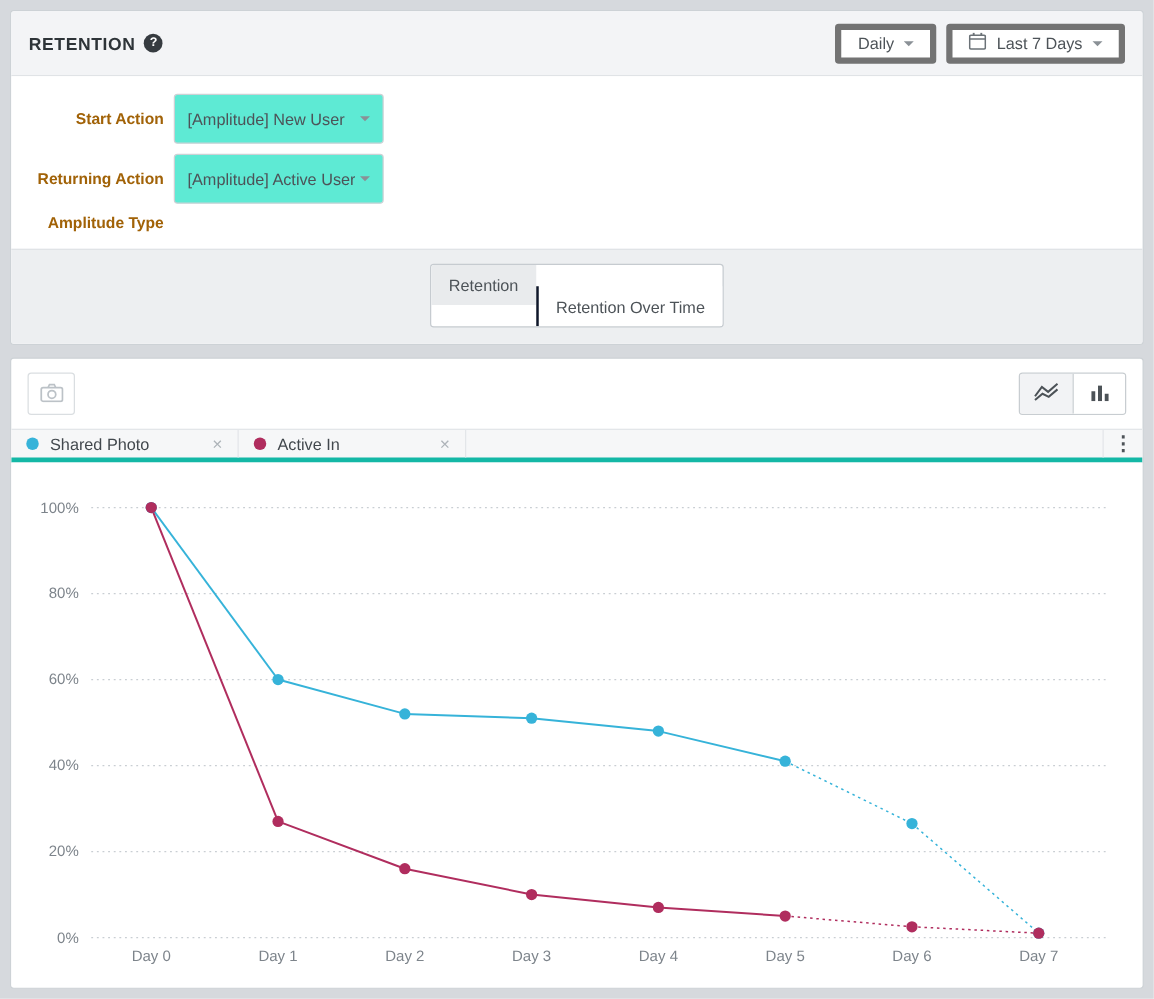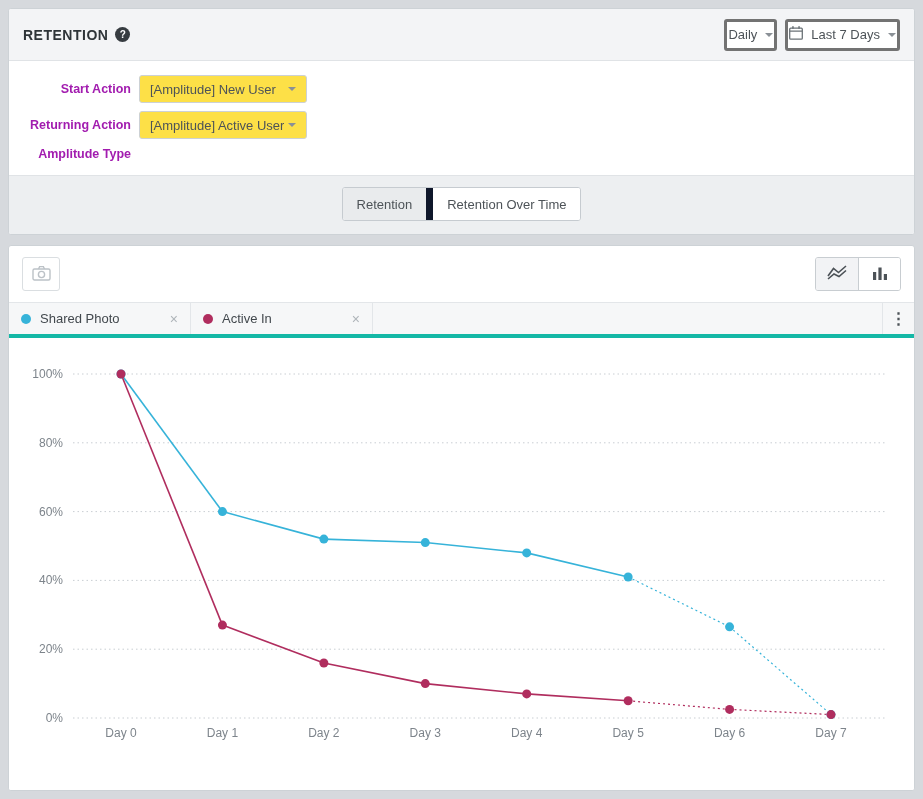--- a/index.html
+++ b/index.html
@@ -35,61 +35,61 @@
   }
   .help-icon {
     width: 15px; height: 15px; border-radius: 50%;
     background: #363b40; color: #fff;
     font-size: 10px; font-weight: bold; line-height: 1;
     display: inline-flex; align-items: center; justify-content: center;
     cursor: pointer;
   }
   .header-right { display: flex; gap: 8px; }
   .btn {
-    background: #fff; border: 3px solid #737373; border-radius: 3px;
-    height: 32px; padding: 0 1px;
+    background: #fff; border: 5px solid #737373; border-radius: 3px;
+    height: 32px; padding: 0 13px;
     display: inline-flex; align-items: center; gap: 8px;
     font-size: 13px; color: #4d5358; cursor: pointer;
     font-family: inherit;
   }
   .caret {
     width: 0; height: 0; display: inline-block;
     border-left: 4px solid transparent; border-right: 4px solid transparent;
     border-top: 4px solid #8a9096;
   }
 
   .form { padding: 14px 0 6px; background: #fff; }
   .form-row { display: flex; align-items: center; margin-bottom: 8px; }
   .form-label {
     width: 122px; text-align: right; margin-right: 8px;
-    font-size: 12.5px; font-weight: bold; color: #a21caf;
+    font-size: 12.5px; font-weight: bold; color: #a16207;
   }
   .select {
-    width: 168px; height: 28px;
-    border: 1px solid #ccd1d5; border-radius: 3px; background: #fde047;
+    width: 168px; height: 40px;
+    border: 1px solid #ccd1d5; border-radius: 3px; background: #5eead4;
     display: flex; align-items: center; justify-content: space-between;
     padding: 0 10px; font-size: 13px; color: #4d5358; cursor: pointer;
   }
   .select-value { white-space: nowrap; overflow: hidden; text-overflow: ellipsis; }
 
   .tabbar {
     background: #edeff1; border-top: 1px solid #e0e3e6;
     padding: 11px 0 13px;
     display: flex; justify-content: center;
   }
   .tab-group {
     display: inline-flex; border: 1px solid #c6cbd0; border-radius: 3px;
     overflow: hidden; background: #fff;
   }
   .tab {
     height: 32px; padding: 0 14px;
     background: #fff; border: none; cursor: pointer;
     font-size: 13px; color: #4d5358; font-family: inherit;
   }
-  .tab + .tab { border-left: 7px solid #0f172a; }
+  .tab + .tab { border-left: 2px solid #0f172a; margin-top: 17px; }
   .tab.active { background: #e9ebed; }
 
   
   .chart-panel { flex: 1; display: flex; flex-direction: column; }
   .chart-toolbar {
     display: flex; align-items: center; justify-content: space-between;
     padding: 11px 13px;
   }
   .icon-btn {
     width: 38px; height: 34px;

